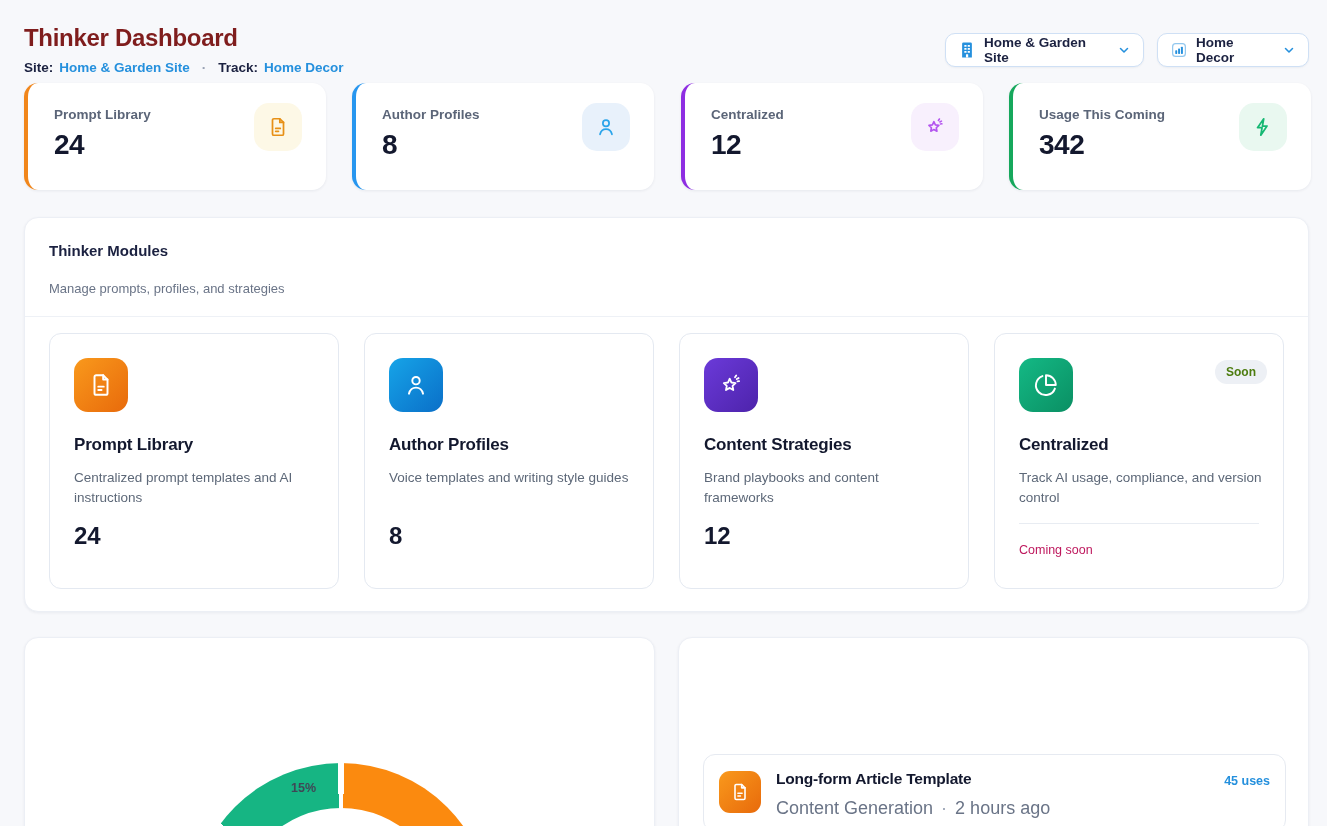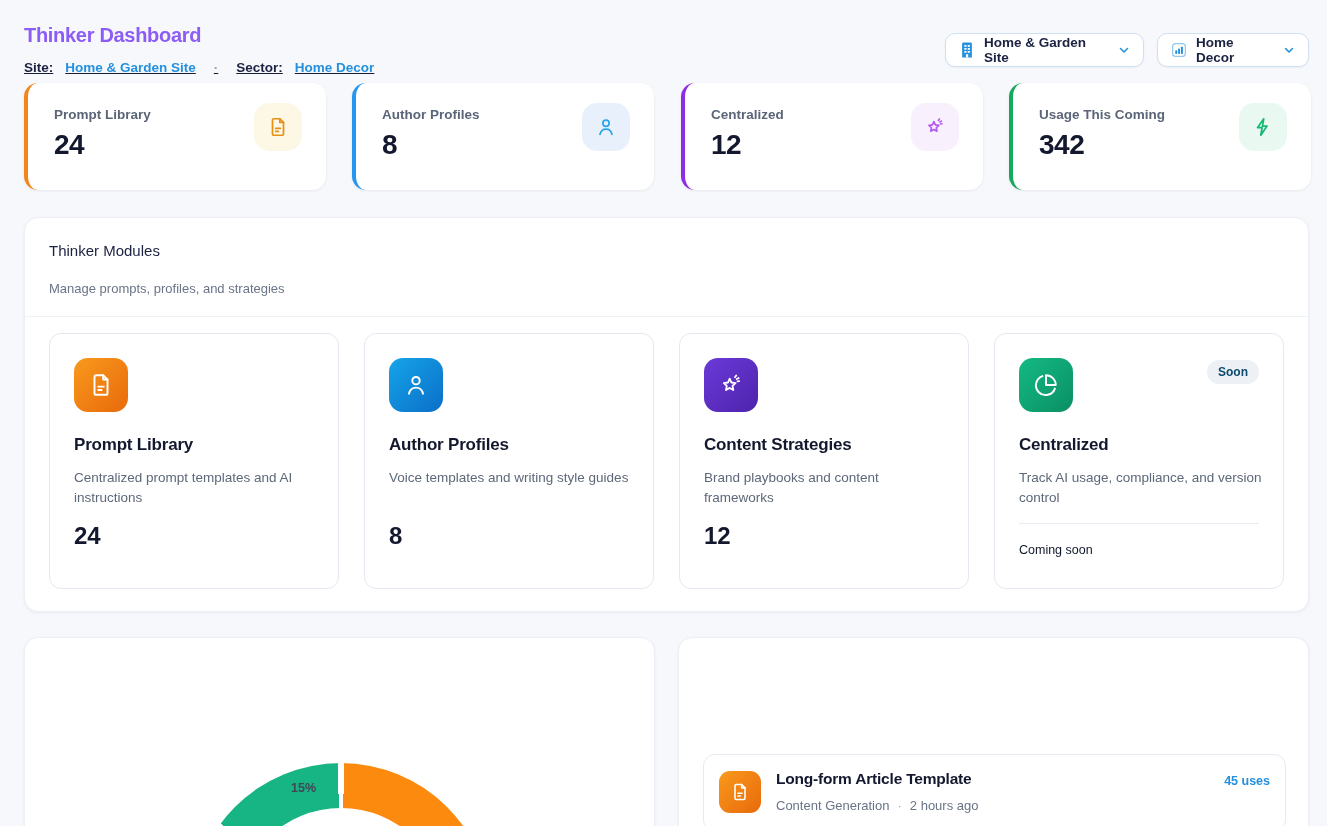--- a/index.html
+++ b/index.html
@@ -2,22 +2,22 @@
 <html><head>
 <meta charset="utf-8">
 <style>
   * { margin:0; padding:0; box-sizing:border-box; }
   html,body { background:#eceef2; }
   .frame {
     position:relative; width:1327px; height:826px; overflow:hidden;
     background:#f7f8fb; font-family:"Liberation Sans", sans-serif; color:#171d38;
   }
   
-  .page-title { position:absolute; left:24px; top:24px; font-size:20px; font-weight:800; letter-spacing:-0.3px; color:#8b5cf6;text-align:right; }
-  .subtitle-row { position:absolute; left:24px; top:60px; display:flex; align-items:center; gap:12px; font-size:13.5px; font-weight:700;text-decoration:underline; }
+  .page-title { position:absolute; left:24px; top:24px; font-size:24px; font-weight:800; letter-spacing:-0.3px; color:#7f1d1d;text-align:right; }
+  .subtitle-row { position:absolute; left:24px; top:60px; display:flex; align-items:center; gap:6px; font-size:13.5px; font-weight:700; }
   .subtitle-row .lbl { color:#1b2140; }
   .subtitle-row .lnk { color:#2590dd; cursor:pointer; }
   .subtitle-row .dot { color:#98a1b3; margin:0 6px; font-weight:700; }
   .dropdown {
     position:absolute; top:33px; height:34px; background:#fff; border:1px solid #cfe0f5;
     border-radius:10px; display:flex; align-items:center; gap:8px; padding:0 12px;
     font-size:13.5px; font-weight:700; color:#1b2140; box-shadow:0 1px 2px rgba(20,30,60,.05); cursor:pointer;
   }
   .dd-site { left:945px; width:199px; }
   .dd-sector { left:1157px; width:152px; }
@@ -37,43 +37,43 @@
   .sc-1 .s-icon { background:#fdf8e6; color:#e79016; }
   .sc-2 .s-icon { background:#e8f1fb; color:#2aa4ea; }
   .sc-3 .s-icon { background:#f8f0fd; color:#b456ef; }
   .sc-4 .s-icon { background:#e9f8f0; color:#16b873; }
   
   .section-card {
     position:absolute; background:#fff; border-radius:14px;
     box-shadow:0 1px 3px rgba(20,30,60,.06); border:1px solid #eceff5;
   }
   .section-head { padding:24px 24px 20px 24px; border-bottom:1px solid #eef1f6; }
-  .section-head .h-title { font-size:15px; font-weight:400; color:#1b2140; }
+  .section-head .h-title { font-size:15px; font-weight:700; color:#1b2140; }
   .section-head .h-sub { margin-top:22px; font-size:13px; font-weight:500; color:#6a7487; }
   .modules-wrap { left:24px; top:217px; width:1285px; height:395px; }
   
   .module-card {
     position:absolute; top:115px; width:290px; height:256px; background:#fff;
     border:1px solid #e4e9f1; border-radius:12px; padding:24px; cursor:pointer;
   }
   .mc-1 { left:24px; } .mc-2 { left:339px; } .mc-3 { left:654px; } .mc-4 { left:969px; }
   .module-icon { width:54px; height:54px; border-radius:14px; display:flex; align-items:center; justify-content:center; color:#fff; }
   .mi-orange { background:linear-gradient(135deg,#f9991c,#e86a0b); }
   .mi-blue   { background:linear-gradient(135deg,#16a4e8,#0a6fc8); }
   .mi-purple { background:linear-gradient(135deg,#6b3ad9,#4d23ab); }
   .mi-green  { background:linear-gradient(135deg,#14b985,#0a8f63); }
   .module-card .m-title { position:absolute; left:24px; top:101px; font-size:17px; font-weight:800; color:#13182e; letter-spacing:-0.2px; }
   .module-card .m-desc { position:absolute; left:24px; top:134px; width:244px; font-size:13.5px; line-height:20px; font-weight:500; color:#5d6878; }
   .module-card .m-count { position:absolute; left:24px; top:188px; font-size:24px; font-weight:800; color:#13182e; }
   .soon-badge {
-    position:absolute; right:24px; top:26px; background:#edf0f5; color:#0c4a6e;
+    position:absolute; right:16px; top:26px; background:#edf0f5; color:#4d7c0f;
     font-size:12px; font-weight:700; padding:5px 11px; border-radius:999px;
   }
   .m-divider { position:absolute; left:24px; right:24px; top:189px; border-top:1px solid #e8ecf2; }
-  .m-footer { position:absolute; left:24px; top:209px; font-size:12.5px; font-weight:500; color:#0f172a; }
+  .m-footer { position:absolute; left:24px; top:209px; font-size:12.5px; font-weight:500; color:#be185d; }
   
   .usage-wrap { left:24px; top:637px; width:631px; height:270px; }
   .prompts-wrap { left:678px; top:637px; width:631px; height:270px; }
   
   .donut {
     position:absolute; left:166px; top:125px; width:300px; height:300px; border-radius:50%;
     background:conic-gradient(from 0deg,
       #ffffff 0deg 1.2deg,
       #fb8a0f 1.2deg 162deg,
       #2f9bde 162deg 226.8deg,
@@ -88,35 +88,35 @@
   
   .prompt-item {
     position:absolute; left:24px; top:116px; width:583px; height:78px; background:#fff;
     border:1px solid #e6eaf1; border-radius:12px; cursor:pointer;
   }
   .prompt-item .p-icon {
     position:absolute; left:15px; top:16px; width:42px; height:42px; border-radius:11px;
     background:linear-gradient(135deg,#f9991c,#e86a0b); display:flex; align-items:center; justify-content:center; color:#fff;
   }
   .prompt-item .p-title { position:absolute; left:72px; top:15px; font-size:15.5px; font-weight:800; color:#13182e; letter-spacing:-0.2px; }
-  .prompt-item .p-meta { position:absolute; left:72px; top:43px; font-size:13px; font-weight:500; color:#6a7487; display:flex; gap:8px; align-items:center; }
+  .prompt-item .p-meta { position:absolute; left:72px; top:43px; font-size:18px; font-weight:500; color:#6a7487; display:flex; gap:8px; align-items:center; }
   .prompt-item .p-meta .dot { color:#98a1b3; }
   .prompt-item .p-uses { position:absolute; right:15px; top:19px; font-size:12.5px; font-weight:700; color:#2590dd; }
 </style>
 </head>
 <body>
 
 <div class="frame">
 
   <div class="page-title">Thinker Dashboard</div>
   <div class="subtitle-row">
     <span class="lbl">Site:</span>
     <span class="lnk">Home &amp; Garden Site</span>
     <span class="dot">·</span>
-    <span class="lbl">Sector:</span>
+    <span class="lbl">Track:</span>
     <span class="lnk">Home Decor</span>
   </div>
 
   <div class="dropdown dd-site">
     <span style="display:flex;">
       <svg width="18" height="18" viewBox="0 0 24 24">
           <path fill="#2590dd" d="M5.5 3.8A1.8 1.8 0 0 1 7.3 2h9.4a1.8 1.8 0 0 1 1.8 1.8V22h-13z"></path>
           <g fill="#fff">
             <rect x="8.4" y="5.2" width="3" height="2.4" rx=".4"></rect>
             <rect x="12.9" y="5.2" width="3" height="2.4" rx=".4"></rect>

